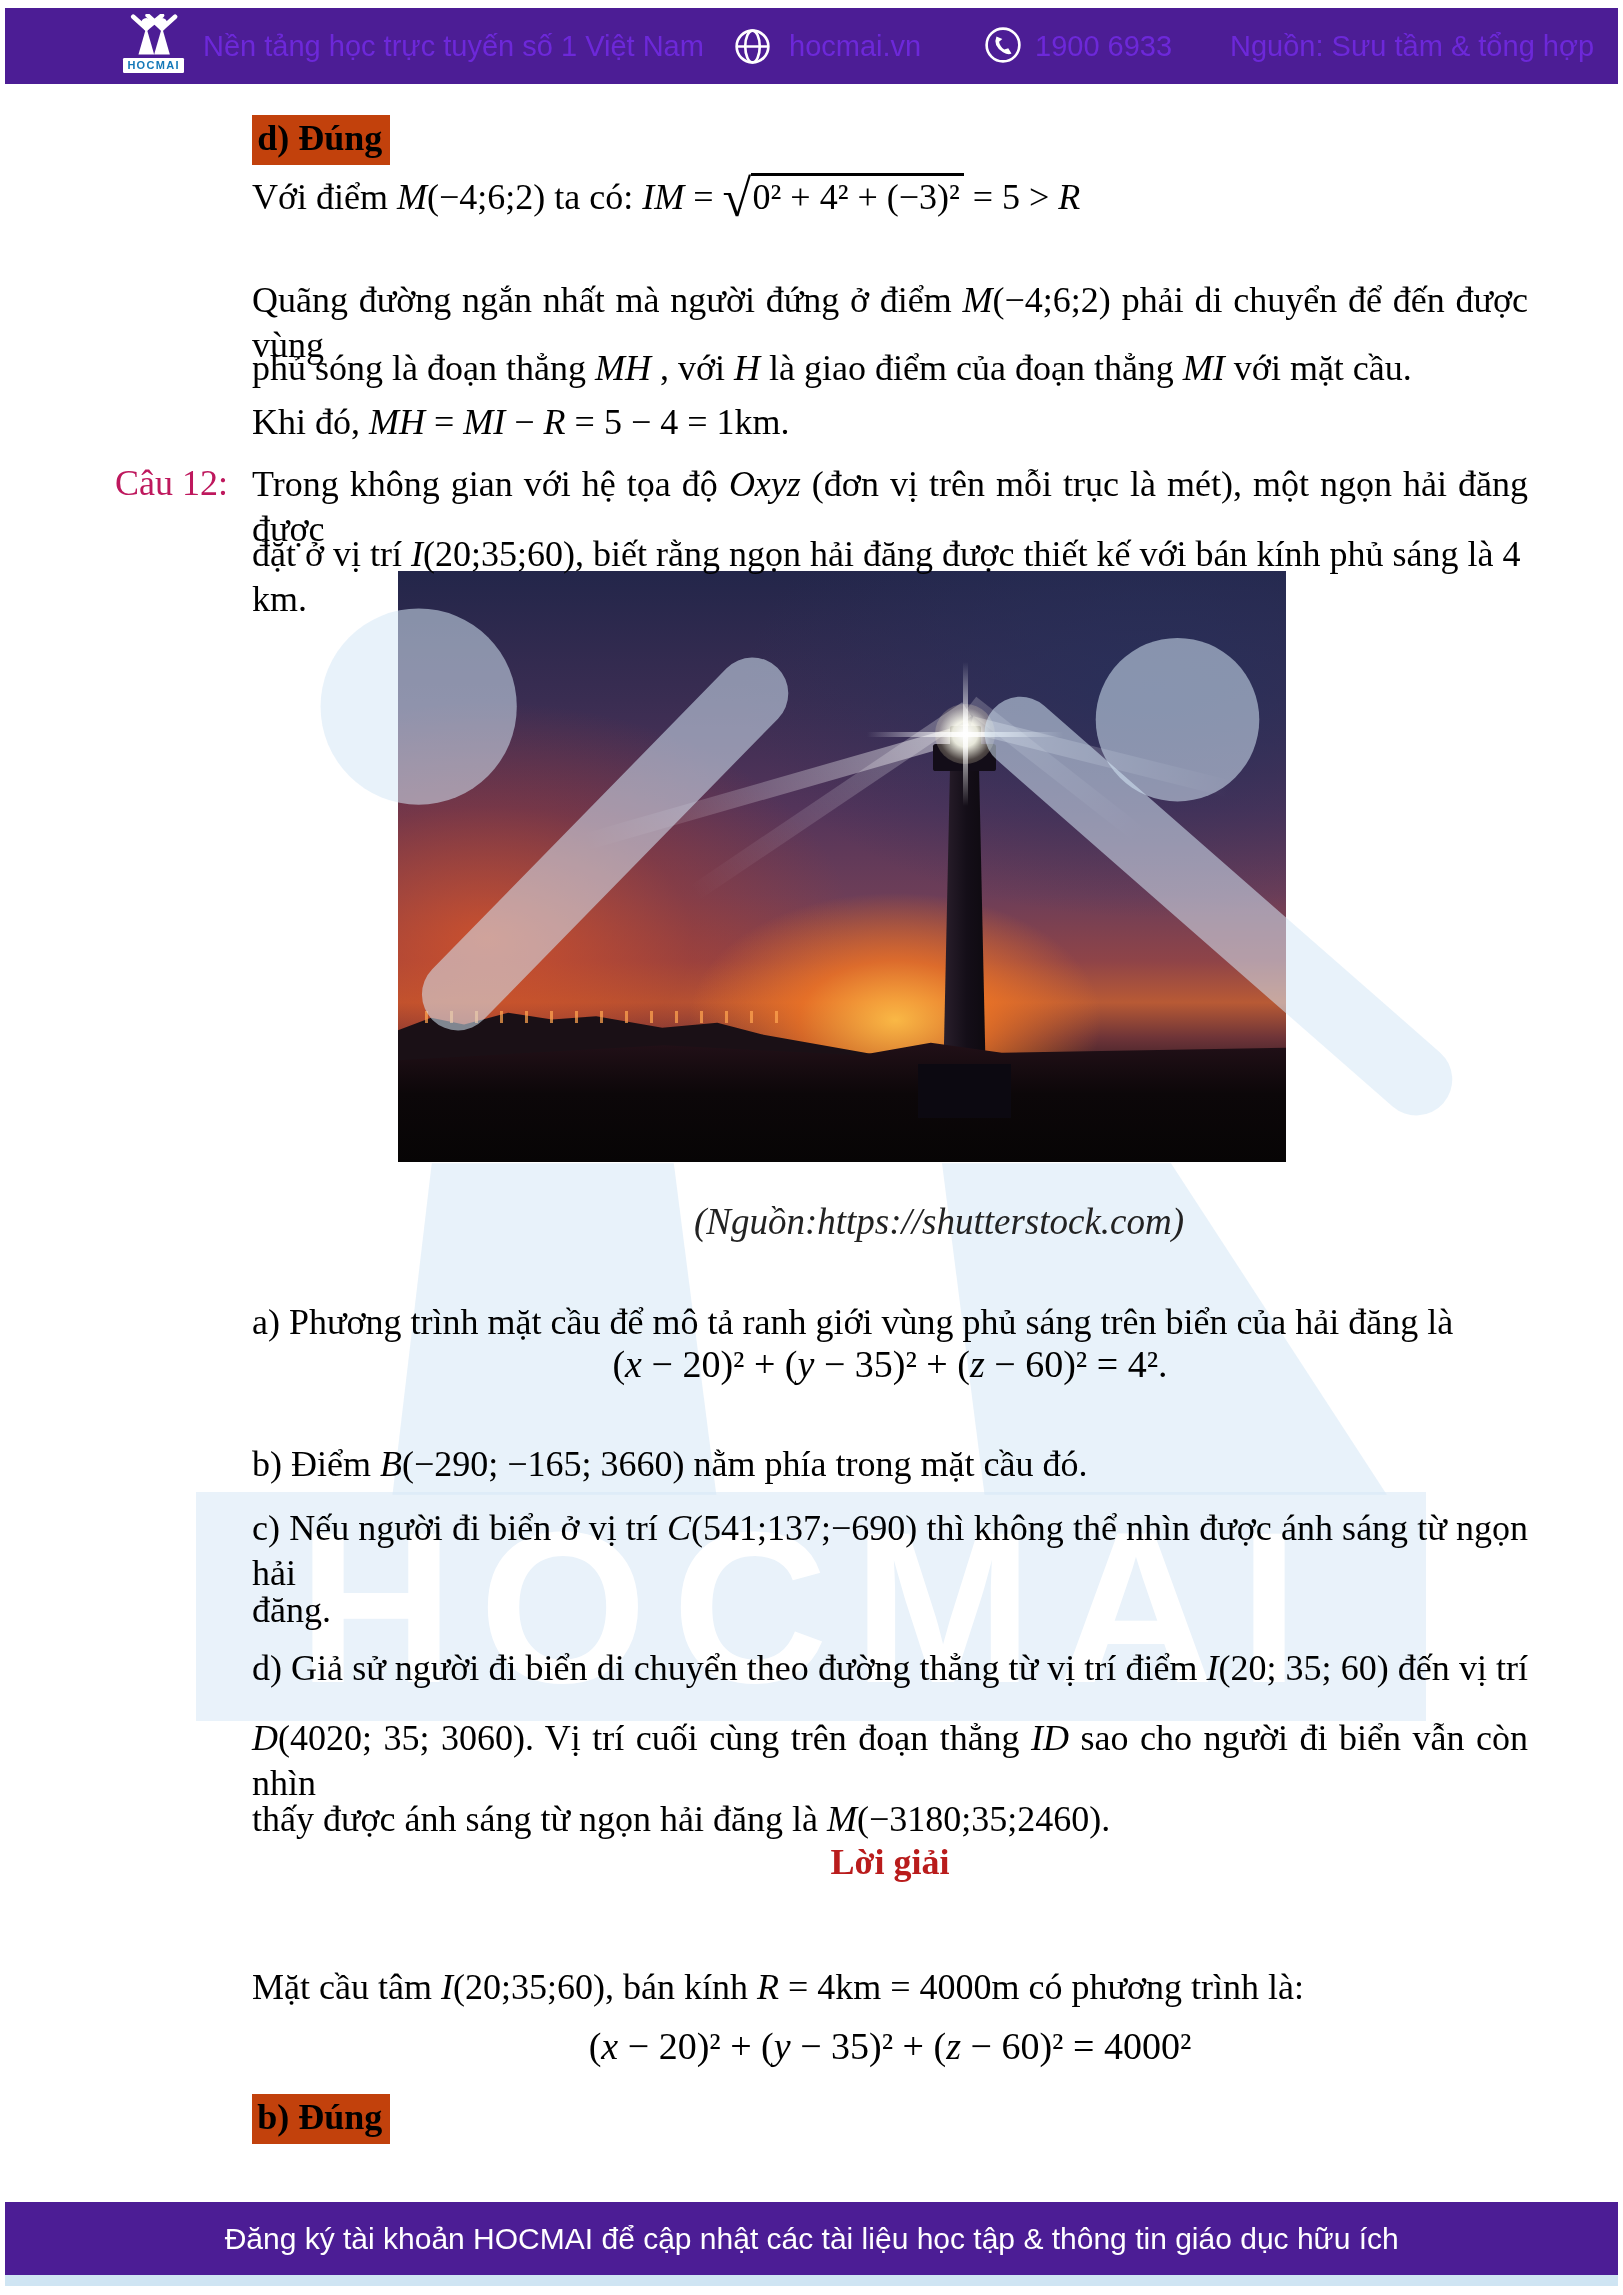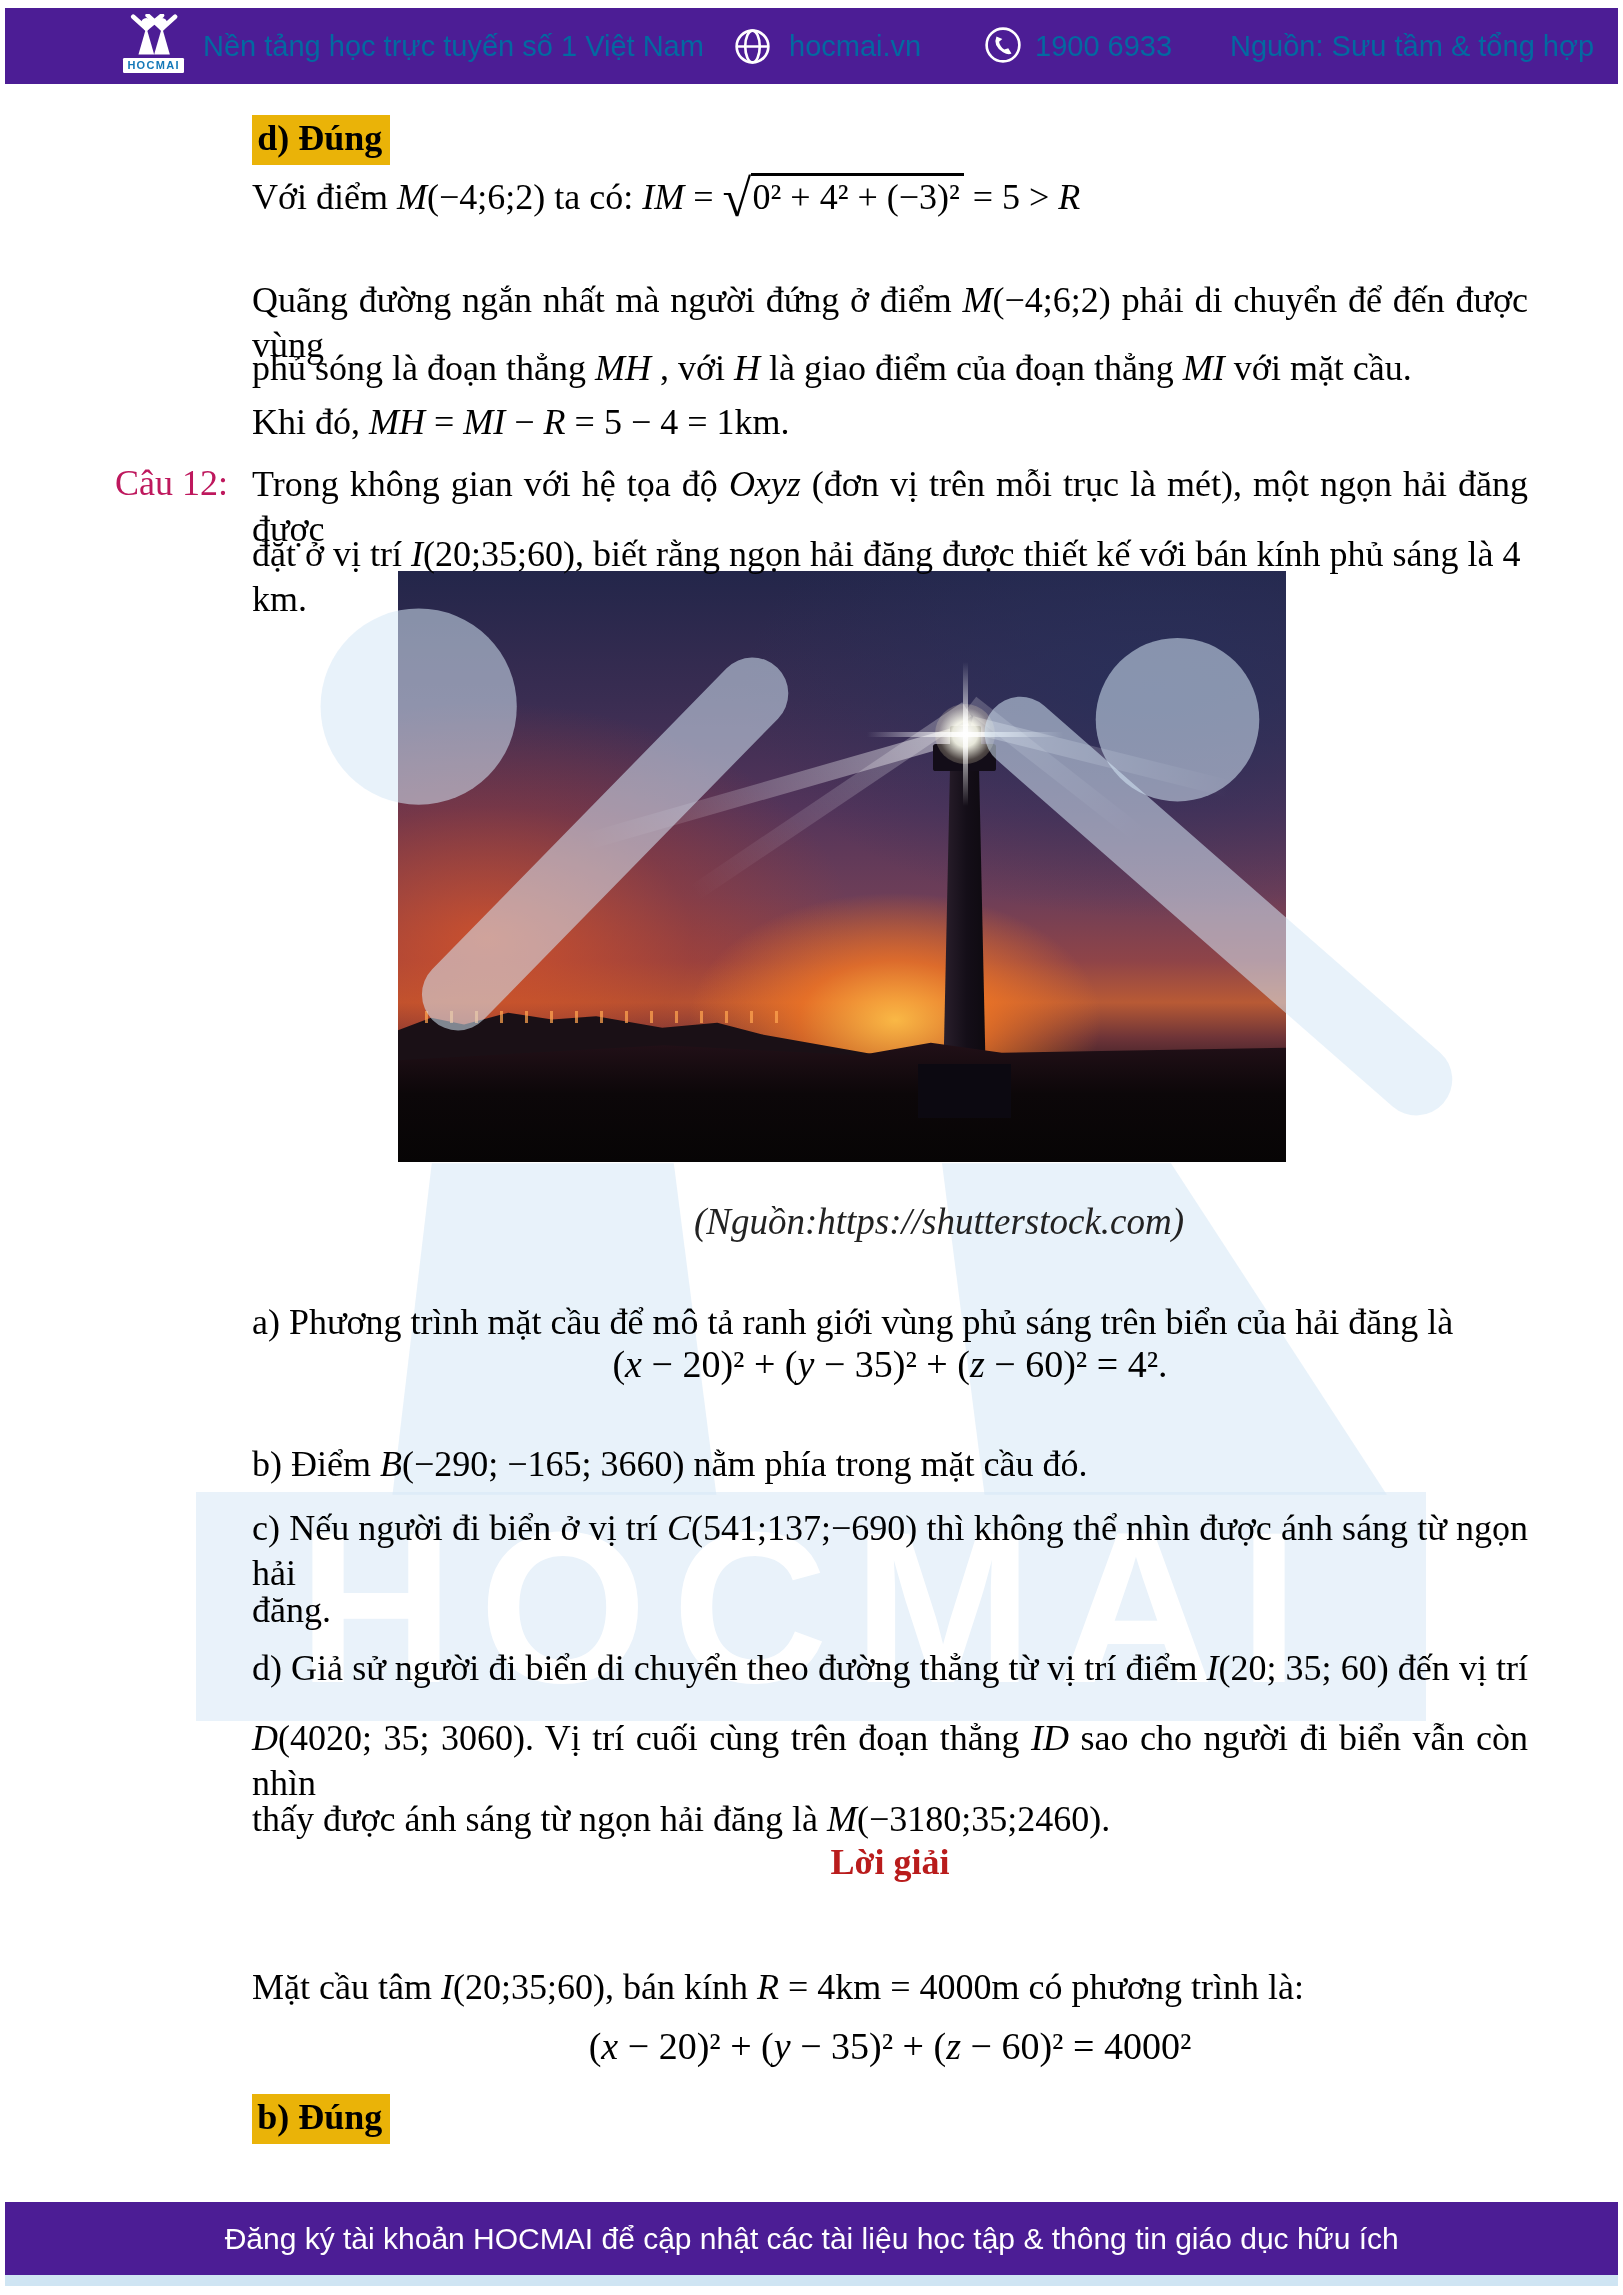--- a/index.html
+++ b/index.html
@@ -5,33 +5,33 @@
   html,body{margin:0;padding:0;background:#ffffff;}
   .page{position:relative;width:1623px;height:2295px;background:#fff;overflow:hidden;
         font-family:"Liberation Serif","DejaVu Serif",serif;color:#000;}
   .abs{position:absolute;}
   
   .bar{background:#4c1d95;}
   .header-bar{left:5.2px;top:7.9px;width:1613px;height:76px;z-index:6;}
   .footer-bar{left:5.2px;top:2202px;width:1613px;height:73px;z-index:6;
               display:flex;align-items:center;justify-content:center;}
   .bottom-strip{left:5.2px;top:2275px;width:1613px;height:10.5px;background:#cfe5f3;z-index:6;}
-  .hdr-text{color:#0369a1;font-family:"Liberation Sans","DejaVu Sans",sans-serif;
+  .hdr-text{color:#6d28d9;font-family:"Liberation Sans","DejaVu Sans",sans-serif;
             font-size:29px;white-space:nowrap;}
   .footer-text{color:#fff;font-family:"Liberation Sans","DejaVu Sans",sans-serif;font-size:30px;}
   .logo-label{background:#fff;color:#1478b8;font-family:"Liberation Sans","DejaVu Sans",sans-serif;
               font-weight:bold;font-size:11px;letter-spacing:1.3px;text-align:center;
               padding:1.3px 2.6px;border-radius:1.3px;}
   
   .line{position:absolute;left:252px;width:1276px;font-size:36px;line-height:1.25;white-space:nowrap;z-index:5;}
   .wrapline{white-space:normal;margin-top:12px;}
   .just{white-space:normal;text-align:justify;text-align-last:justify;}
   .center{text-align:center;text-align-last:center;white-space:normal;}
   .mi{font-style:italic;}
-  .hl{display:inline-block;background:#eab308;font-weight:bold;padding:1.3px 7.9px 3.9px 5.2px;}
+  .hl{display:inline-block;background:#c2410c;font-weight:bold;padding:1.3px 7.9px 3.9px 5.2px;}
   .qlabel{position:absolute;left:115px;font-size:36px;font-weight:normal;color:#be185d;z-index:5;white-space:nowrap;}
   .blue-bold{color:#b91c1c;font-weight:bold;}
   .rad{font-size:1.45em;line-height:0.8;vertical-align:-6.5px;}
   .radicand{border-top:3.3px solid #000;padding:1.3px 3.9px 0 1.3px;}
   .caption{font-style:italic;color:#222;font-size:37px;text-indent:98px;}
   
   .wm-band{left:196px;top:1492px;width:1230px;height:229px;background:#e9f2fa;z-index:1;
            display:flex;align-items:center;justify-content:center;overflow:hidden;}
   .wm-word{font-family:"Liberation Sans","DejaVu Sans",sans-serif;font-weight:bold;
            font-size:216px;color:#ffffff;letter-spacing:25px;line-height:1;}

